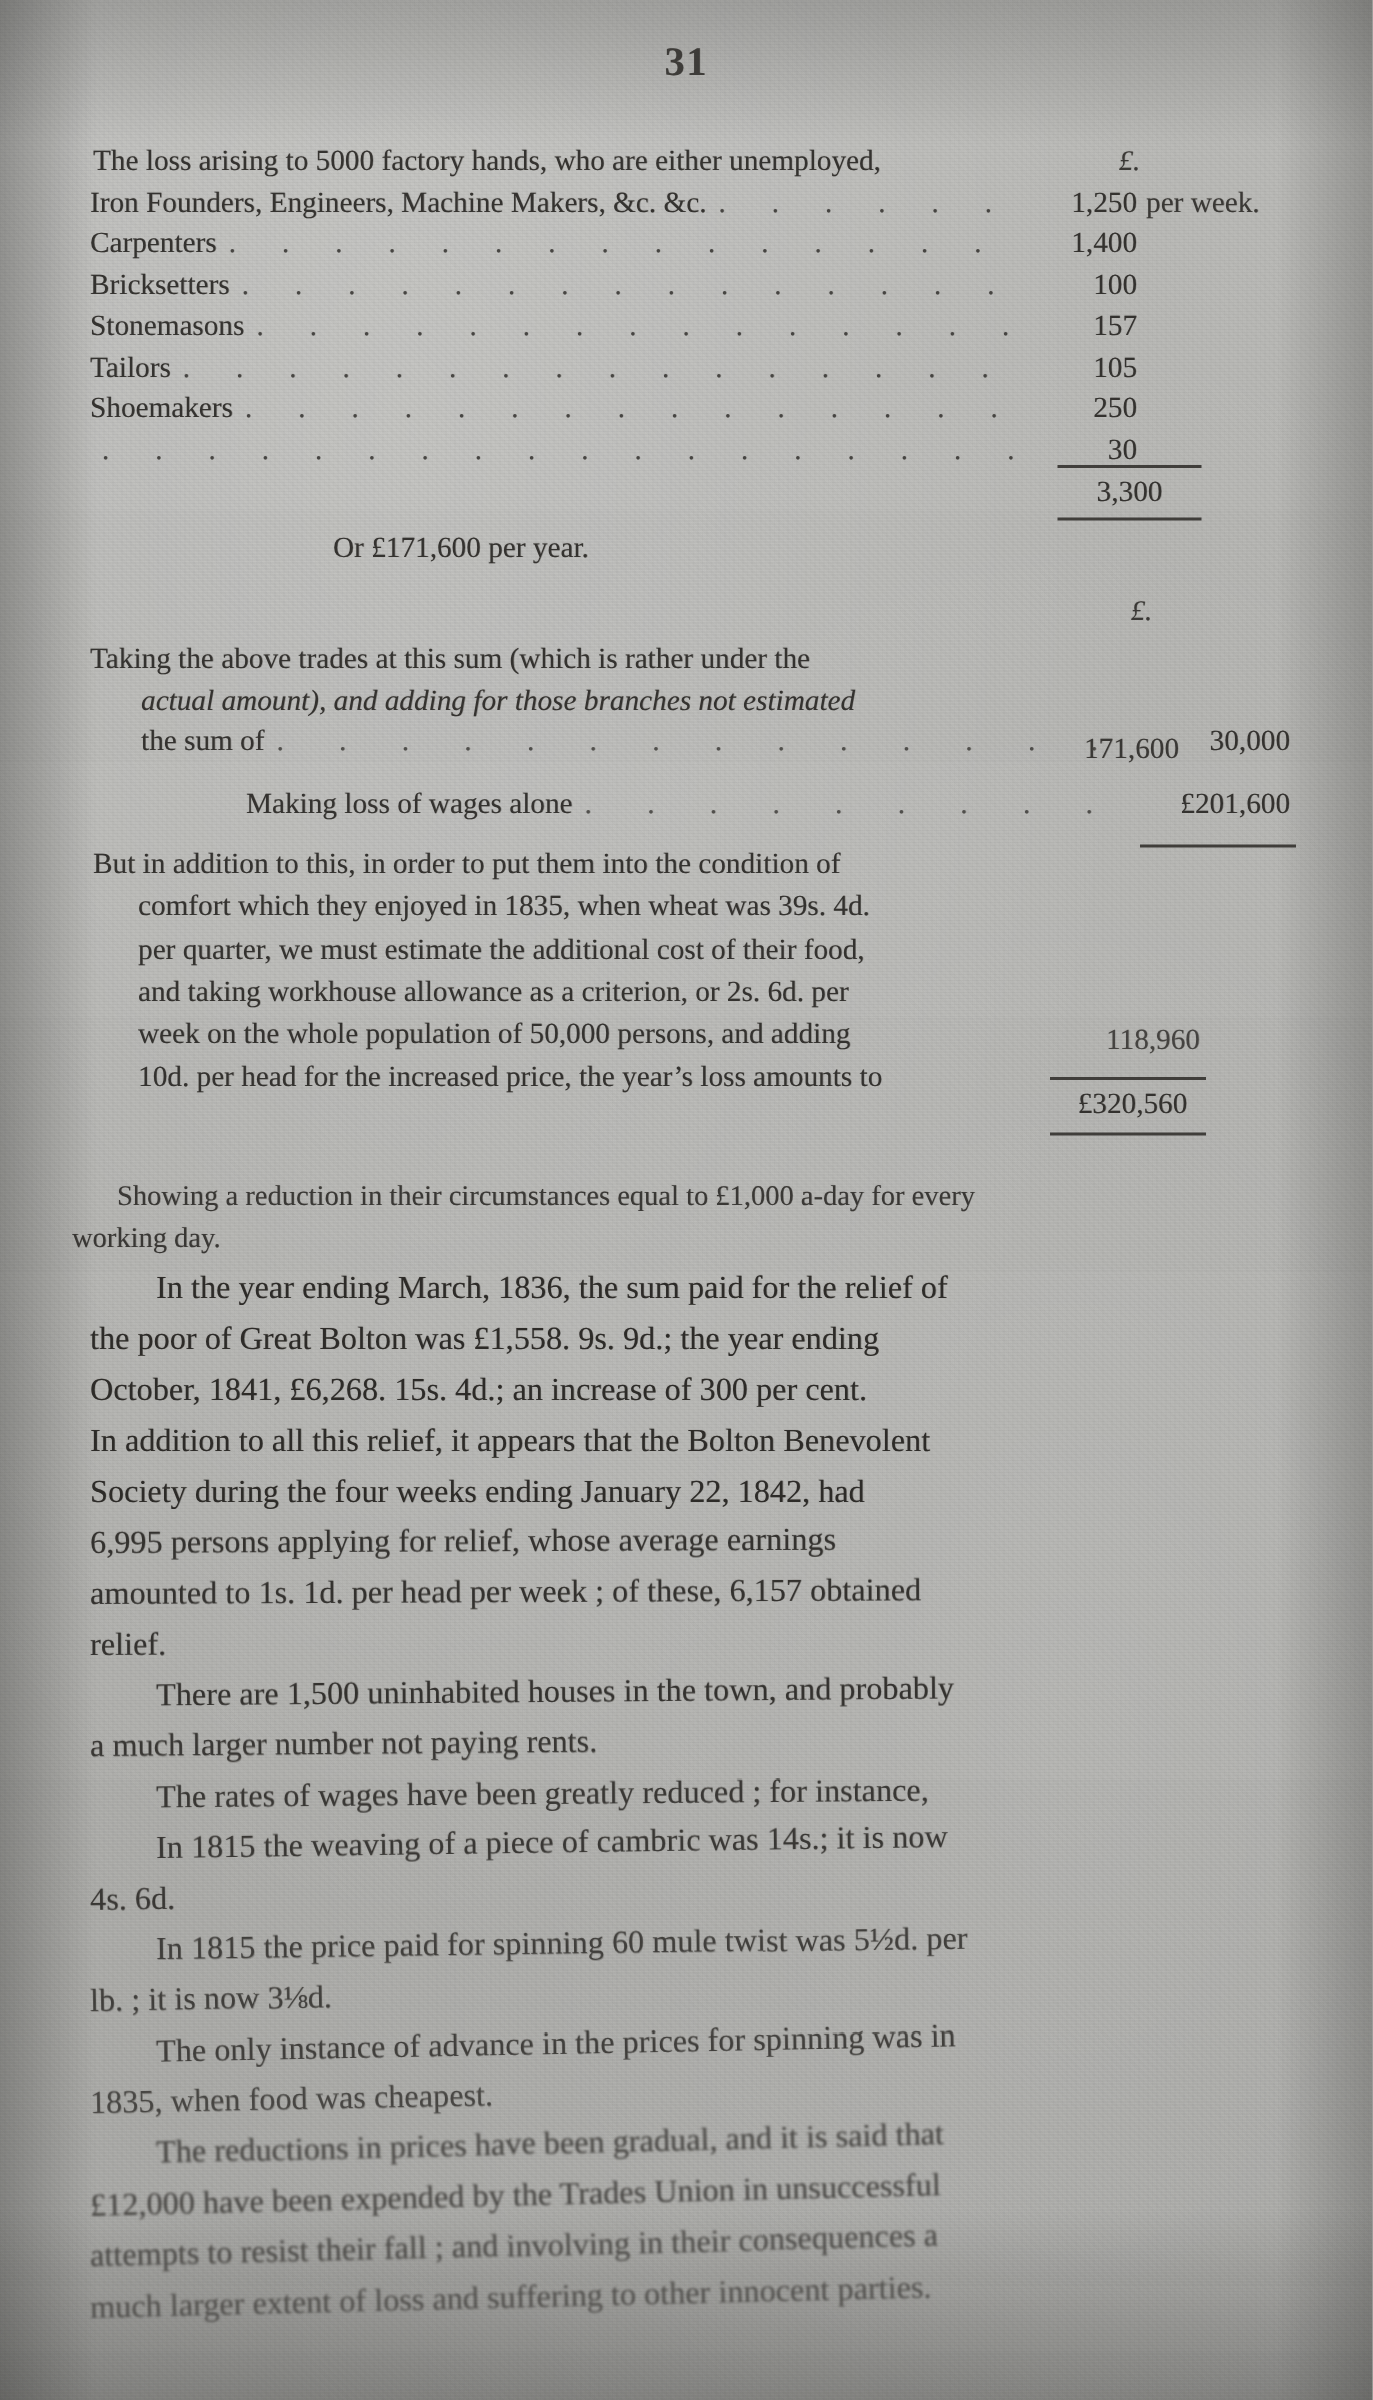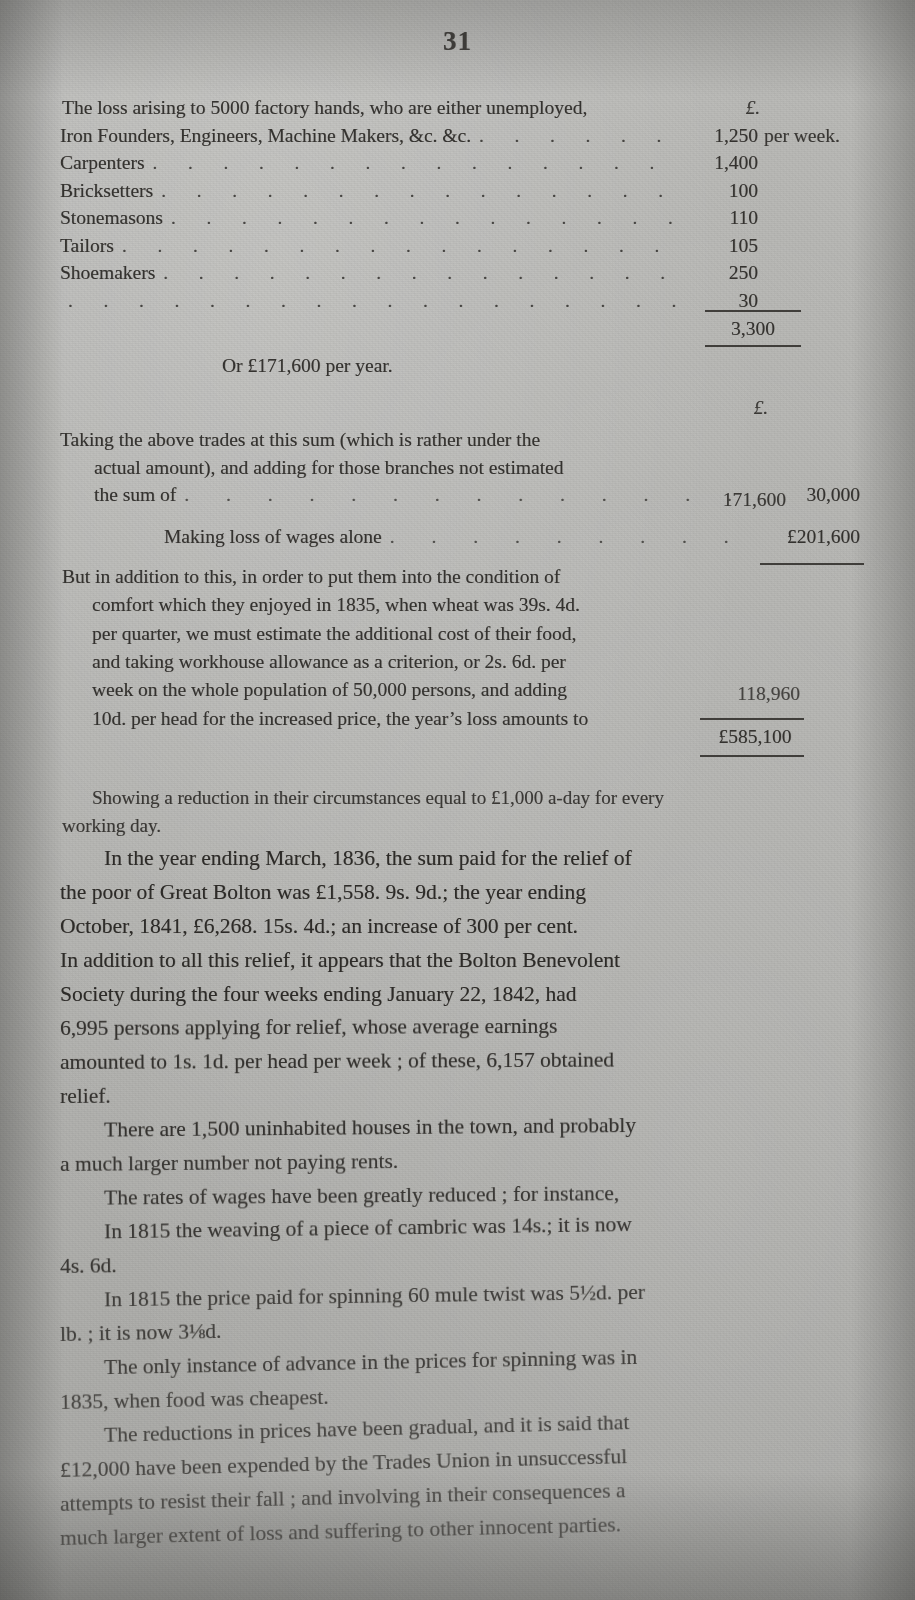--- a/index.html
+++ b/index.html
@@ -158,21 +158,21 @@
     font-size: 19.5px;
     margin-top: 48px;
   }
   .p-block {
     font-size: 19.5px;
     line-height: 1.42;
     width: 660px;
     margin-top: 28px;
   }
   .p-block .hang { display: block; }
-  .p-block .ind { display: block; padding-left: 34px; }
+  .p-block .ind { display: block; padding-left: 34px; font-style: italic; }
 
   .row2 {
     position: relative;
     display: flex;
     align-items: baseline;
     white-space: nowrap;
     width: 800px;
   }
   .row2 .lbl { flex: 0 0 auto; padding-left: 34px; }
   .row2 .dots {
@@ -226,21 +226,21 @@
   .rule-final-bot {
     position: absolute;
     left: 700px;
     width: 104px;
     top: 755px;
   }
 
   
   .showing {
     position: absolute;
-    left: 62px;
+    left: 48px;
     top: 784px;
     width: 808px;
     font-size: 19px;
     line-height: 1.48;
   }
   .showing .ln { display: block; white-space: nowrap; }
   .showing .ind { padding-left: 30px; }
 
   
   .body {
@@ -308,21 +308,21 @@
       <div class="row">
         <span class="lbl ink o90 blur1">Bricksetters</span>
         <span class="dots ink">.   .   .   .   .   .   .   .   .   .   .   .   .   .   .   .   .   .   .   .   .   .   .   .   .</span>
         <span class="amt ink o90 blur1">100</span>
         <span class="suffix empty"></span>
       </div>
 
       <div class="row">
         <span class="lbl ink o90 blur1">Stonemasons</span>
         <span class="dots ink">.   .   .   .   .   .   .   .   .   .   .   .   .   .   .   .   .   .   .   .   .   .   .   .   .</span>
-        <span class="amt ink o90 blur1">110</span>
+        <span class="amt ink o90 blur1">157</span>
         <span class="suffix empty"></span>
       </div>
 
       <div class="row">
         <span class="lbl ink o90 blur1">Tailors</span>
         <span class="dots ink">.   .   .   .   .   .   .   .   .   .   .   .   .   .   .   .   .   .   .   .   .   .   .   .   .</span>
         <span class="amt ink o90 blur1">105</span>
         <span class="suffix empty"></span>
       </div>
 
@@ -375,21 +375,21 @@
       <span class="ln">But in addition to this, in order  to put them into the condition of</span>
       <span class="ln ind">comfort which  they enjoyed in 1835, when wheat was 39s. 4d.</span>
       <span class="ln ind">per quarter, we must estimate the additional cost of their food,</span>
       <span class="ln ind">and taking workhouse allowance as a  criterion, or 2s. 6d. per</span>
       <span class="ln ind">week on the whole  population of  50,000  persons, and adding</span>
       <span class="ln ind">10d. per head for the increased price, the year’s loss amounts to</span>
       <span class="s3-amt ink o86">118,960</span>
     </div>
 
     <div class="rule rule-final-top"></div>
-    <div class="final-total ink o90 blur1">£585,100</div>
+    <div class="final-total ink o90 blur1">£320,560</div>
     <div class="rule rule-final-bot"></div>
 
     <div class="showing ink o86 blur1">
       <span class="ln ind">Showing a reduction in their circumstances equal to £1,000 a-day for every</span>
       <span class="ln">working day.</span>
     </div>
 
     <div class="body">
       <span class="ln ind ink o95 blur1">In the year ending  March, 1836, the sum paid for the relief of</span>
       <span class="ln ink o95 blur1">the poor of Great Bolton was £1,558. 9s. 9d.; the year ending</span>

